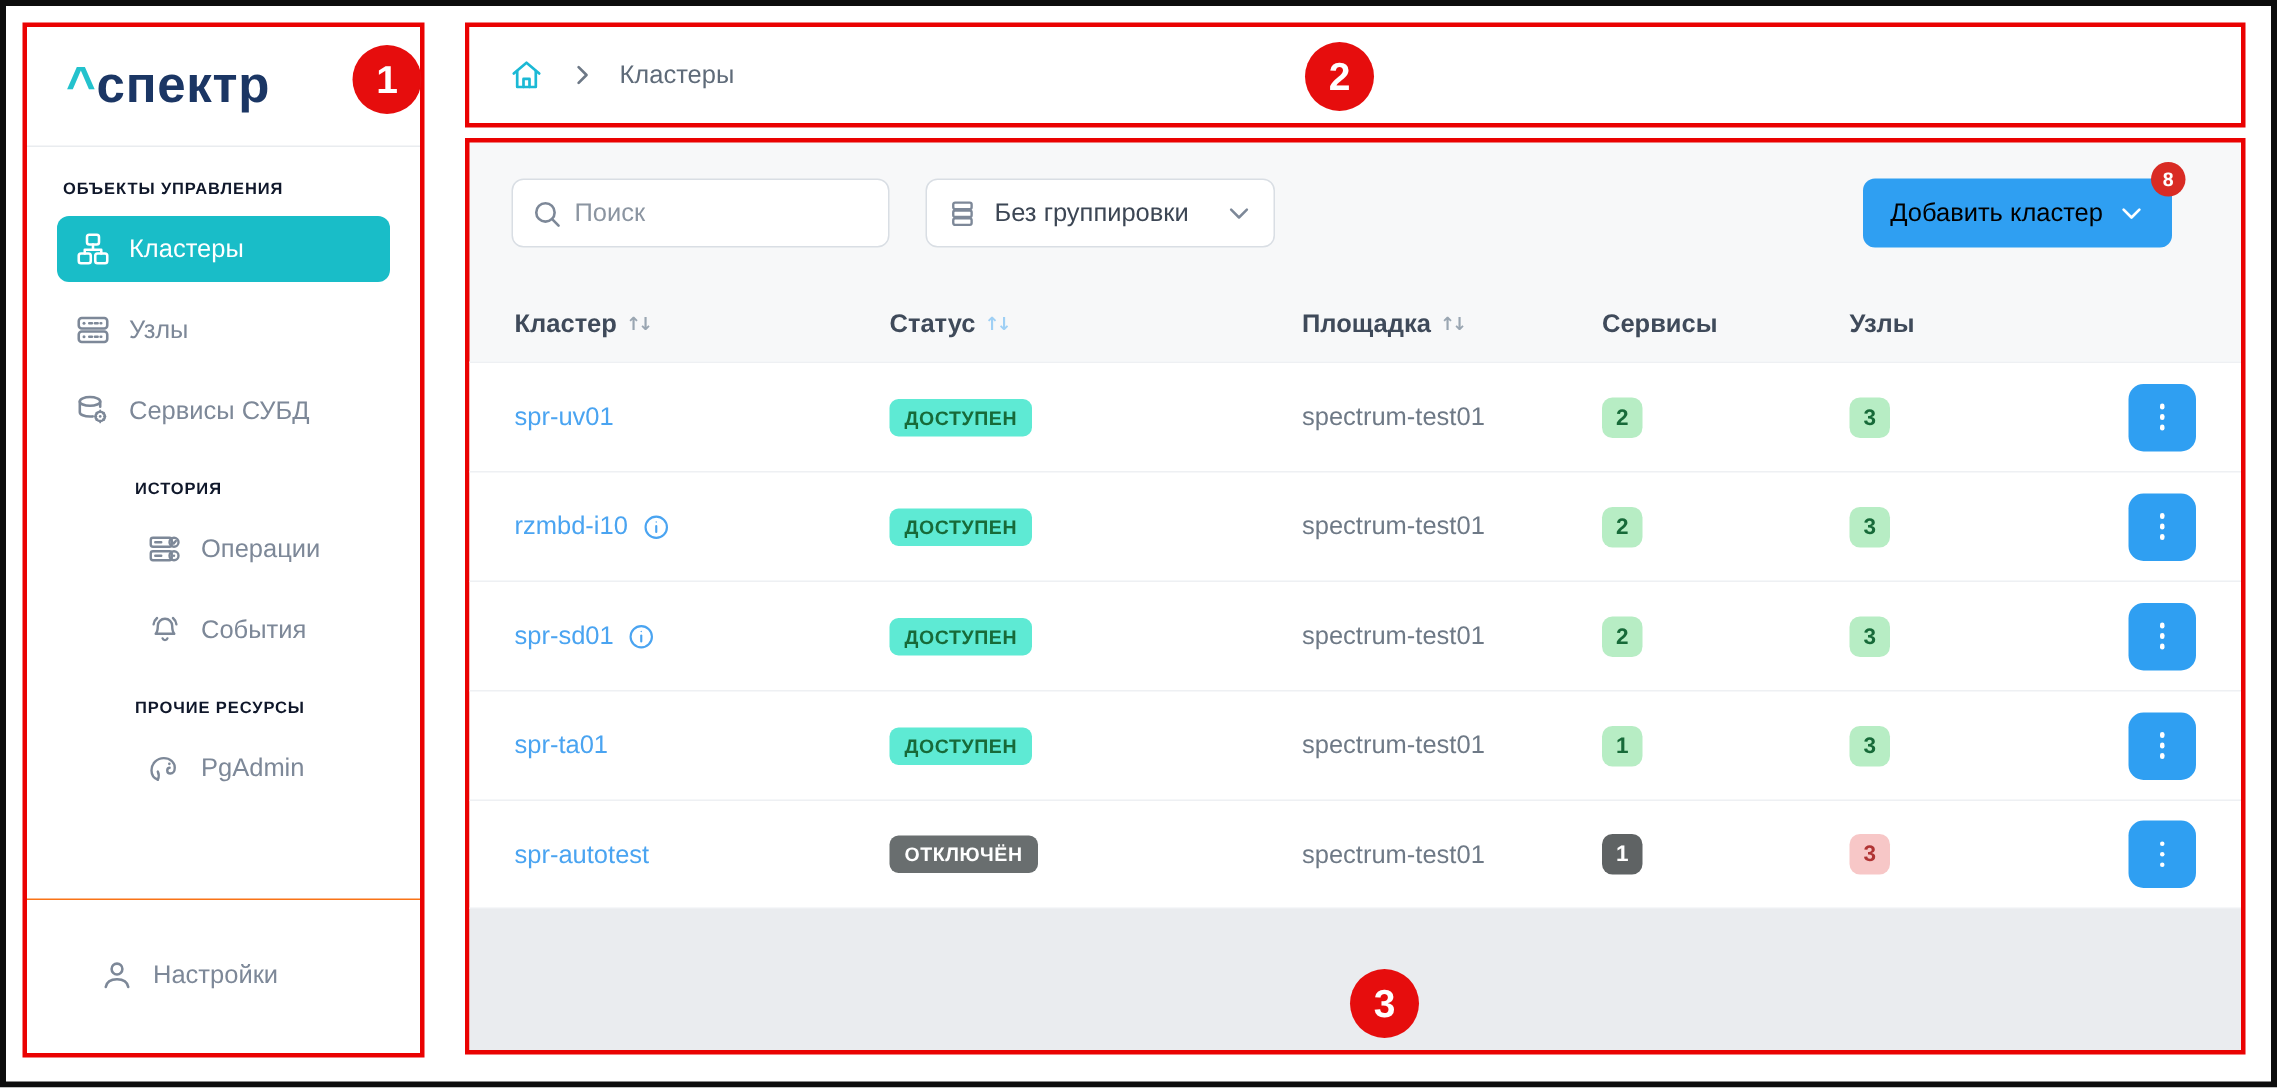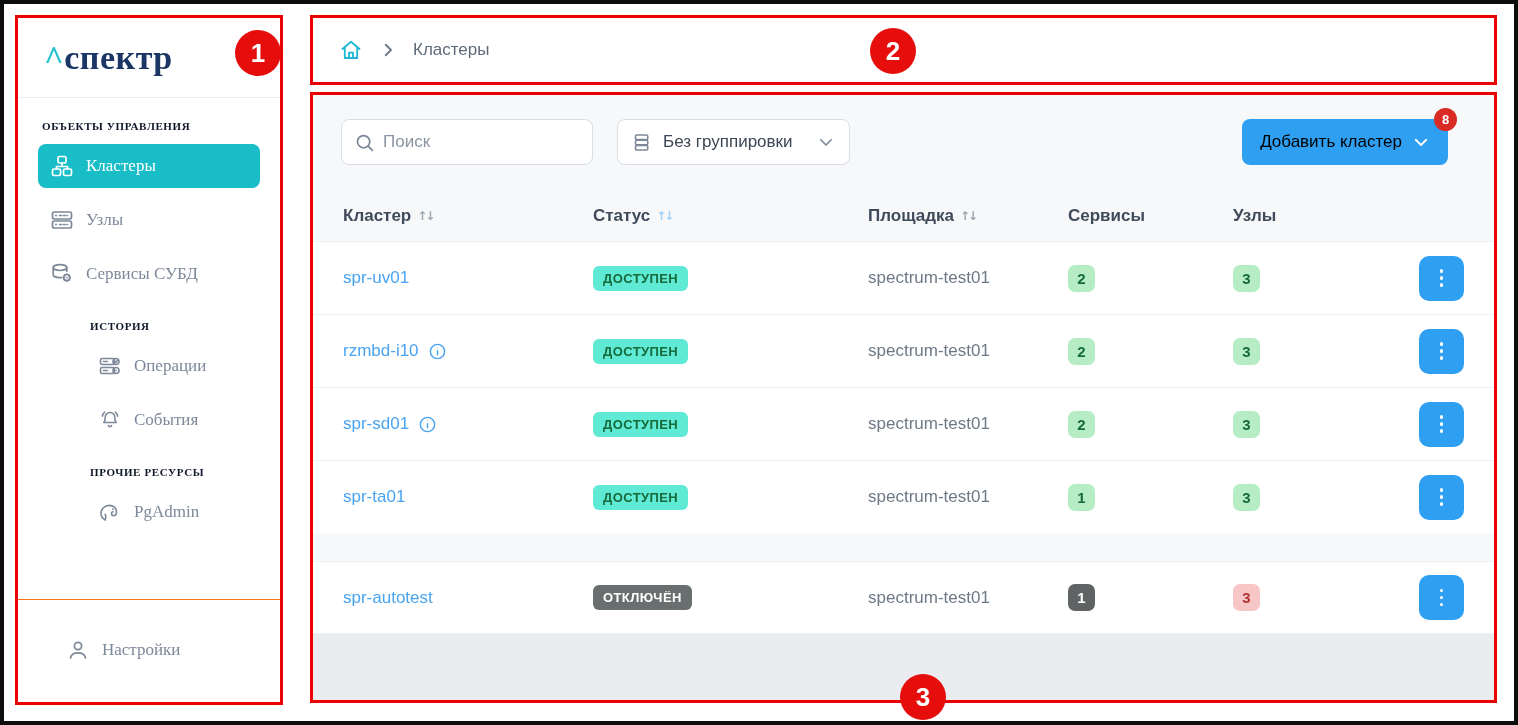--- a/index.html
+++ b/index.html
@@ -11,21 +11,21 @@
   .ann-circle { position:absolute; width:46px; height:46px; border-radius:50%; background:#e60d0d;
     color:#fff; font-size:26px; font-weight:700; display:flex; align-items:center; justify-content:center; z-index:40; }
 
   
   .region { position:absolute; border:3px solid #ea0202; background:#fff; }
   #region-sidebar { left:15px; top:15px; width:268px; height:690px; }
   #region-breadcrumb { left:310px; top:15px; width:1187px; height:70px; }
   #region-main { left:310px; top:92px; width:1187px; height:611px; background:#f7f8f9; }
 
   
-  .sidebar { display:flex; flex-direction:column; height:100%; background:#fff;font-family:Liberation Serif, serif; }
+  .sidebar { display:flex; flex-direction:column; height:100%; background:#fff; }
   .logo-row { height:80px; display:flex; align-items:center; padding:0 26px; border-bottom:1px solid #e9ecef; flex:none; }
   .logo { font-size:34px; font-weight:700; color:#1b3664; letter-spacing:.5px; }
   .logo .caret { color:#23c2cd; font-weight:700; }
   .nav { flex:1 1 auto; padding:22px 20px 0; overflow:hidden; }
   .nav-section + .nav-section { margin-top:24px;margin-left:48px; }
   .section-label { font-size:11px; font-weight:700; letter-spacing:.6px; color:#0f172a; margin:0 0 12px 4px; }
   .nav-item { display:flex; align-items:center; gap:12px; padding:10px 12px; margin-bottom:10px;
     font-size:17px; color:#7d8898; border-radius:8px; cursor:pointer; }
   .nav-item .nicon { width:24px; height:24px; flex:none; display:flex; align-items:center; justify-content:center; }
   .nav-item.active { background:#19bdc8; color:#fff; }
@@ -58,21 +58,21 @@
     background:#d92b24; color:#fff; font-size:13px; font-weight:700; display:flex; align-items:center; justify-content:center; }
 
   
   .grid-row { display:grid; grid-template-columns:250px 275px 200px 165px 155px 1fr; align-items:center; padding:0 30px; }
   .thead { margin-top:26px; height:50px; flex:none; }
   .th { font-size:17px; font-weight:700; color:#3f4a5a; display:flex; align-items:center; gap:6px; }
   .sort-glyph { font-family:"DejaVu Sans",sans-serif; font-size:12px; color:#9aa6b2; letter-spacing:-2px; }
   .sort-glyph[data-active="true"] { color:#9fd0f5; }
   .tbody { flex:none; }
   .trow { height:73px; background:#fff; border-top:1px solid #eef0f3; }
-  .trow:last-child { border-bottom:1px solid #eef0f3;margin-top:28px; }
+  .trow:last-child { border-bottom:1px solid #eef0f3; }
   .cell-name { display:flex; align-items:center; gap:9px; font-size:17px; color:#4aa4f1; cursor:pointer; }
   .info-ic { display:flex; color:#4aa4f1; }
   .badge-status { display:inline-block; padding:5px 10px; border-radius:6px; font-size:13px; font-weight:700; letter-spacing:.4px; }
   .badge-status[data-variant="ok"] { background:#5eead4; color:#176a39; }
   .badge-status[data-variant="off"] { background:#696e6f; color:#fff; }
   .cell-site { font-size:17px; color:#6e7986; }
   .badge-count { width:27px; height:27px; border-radius:7px; font-size:15px; font-weight:700;
     display:flex; align-items:center; justify-content:center; }
   .badge-count[data-variant="ok"] { background:#b7edc4; color:#176a39; }
   .badge-count[data-variant="off"] { background:#5f6364; color:#fff; }

